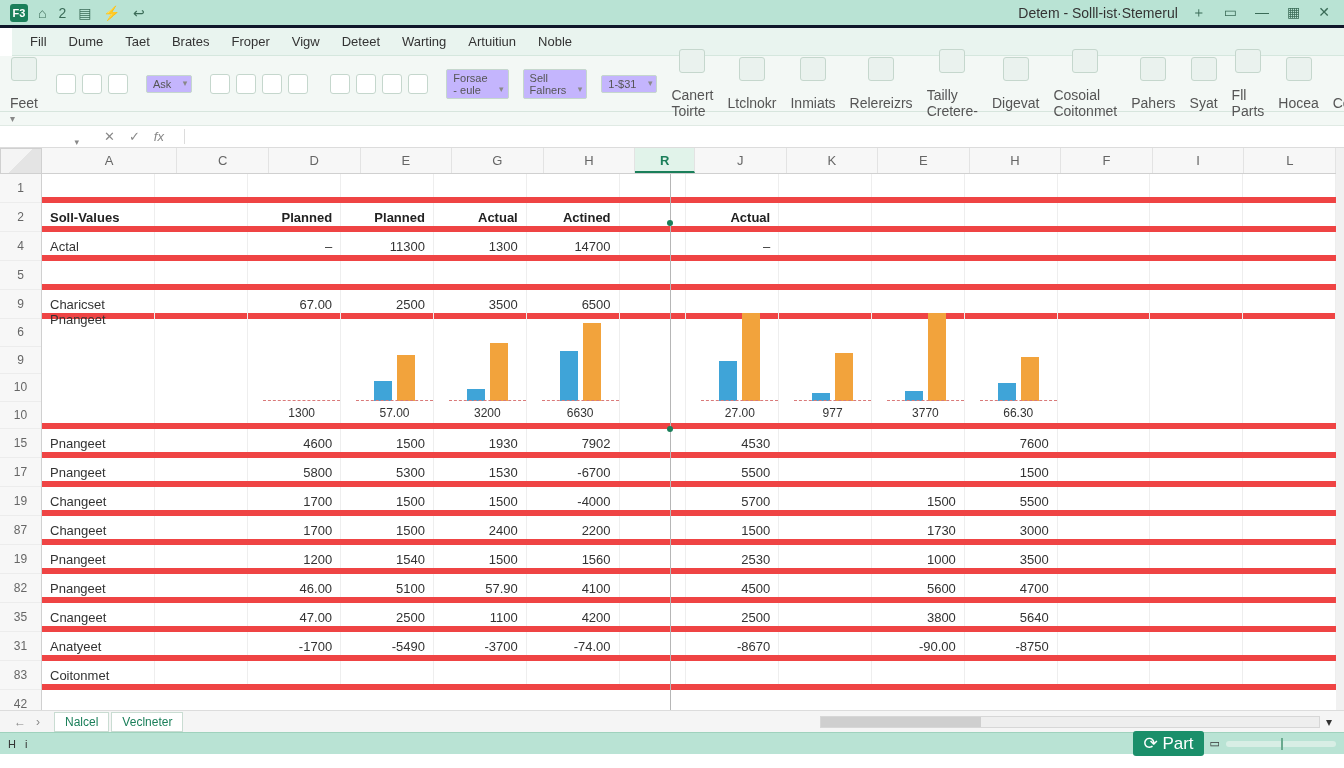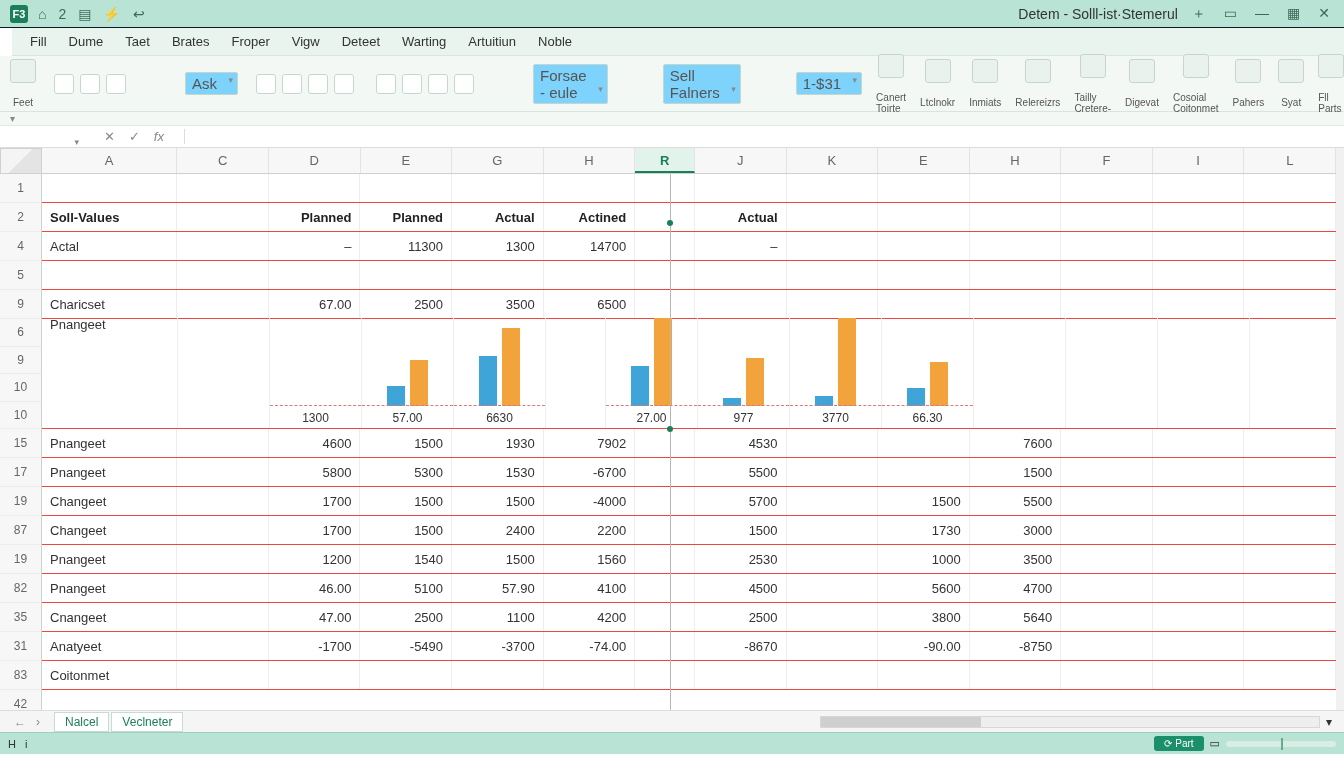--- a/index.html
+++ b/index.html
@@ -1,37 +1,37 @@
 <!DOCTYPE html>
 <html><head>
 <meta charset="utf-8">
 <style>
   * { box-sizing: border-box; margin: 0; padding: 0; }
   html, body { width: 1344px; height: 768px; font-family: "Segoe UI", Arial, sans-serif; font-size: 13px; color: #333; background: #fff; overflow: hidden; }
 
   
-  .titlebar { display:flex; align-items:center; height:28px; background:#b9e3d4; border-bottom:1px solid #0f172a; }
+  .titlebar { display:flex; align-items:center; height:28px; background:#b9e3d4; border-bottom:3px solid #0f172a; }
   .titlebar .left { display:flex; gap:10px; padding:0 10px; align-items:center; }
   .titlebar .app-icon { width:18px; height:18px; background:#1a7f5a; border-radius:3px; display:flex; align-items:center; justify-content:center; color:#fff; font-weight:bold; font-size:11px; }
   .titlebar .qat { display:flex; gap:12px; color:#3a6b57; font-size:14px; }
   .titlebar .title { flex:1; text-align:right; font-size:14px; color:#333; }
   .titlebar .right { display:flex; gap:18px; padding:0 14px; color:#3a6b57; font-size:14px; }
 
   
   .menubar { display:flex; gap:22px; padding:6px 18px; background:#e9f4ef; font-size:13px; color:#333; border-bottom:1px solid #d5e7de;margin-left:12px; }
   .menubar span { cursor:default; }
 
   
   .ribbon { display:flex; align-items:center; gap:14px; padding:6px 10px; height:56px; background:#f3f8f5; border-bottom:1px solid #d7e5dd; font-size:11px; color:#555; }
   .ribbon .grp { display:flex; flex-direction:column; align-items:center; gap:2px; padding:0 4px; }
   .ribbon .grp .icons { display:flex; gap:6px; align-items:center; }
   .ribbon .ic { width:20px; height:20px; border:1px solid #c5d7cd; border-radius:3px; background:#fff; }
-  .ribbon .big { display:flex; flex-direction:column; align-items:center; gap:14px; font-size:10px; color:#555; }
+  .ribbon .big { display:flex; flex-direction:column; align-items:center; gap:14px; font-size:14px; color:#555; }
   .ribbon .big .bicon { width:26px; height:24px; background:#eaf2ee; border:1px solid #c5d7cd; border-radius:3px; }
-  .ribbon .combo { border:1px solid #c5d7cd; background:#7dd3fc; font-size:15px; padding:2px 20px 2px 6px; border-radius:2px; position:relative;margin-left:41px; }
+  .ribbon .combo { border:1px solid #c5d7cd; background:#c4b5fd; font-size:11px; padding:2px 20px 2px 6px; border-radius:2px; position:relative; }
   .ribbon .combo::after { content:"▾"; position:absolute; right:4px; color:#888; font-size:9px; }
 
   
   .collapsebar { height:14px; background:#f3f8f5; border-bottom:1px solid #e0eae4; display:flex; align-items:center; padding-left:10px; color:#888; font-size:10px; }
 
   
   .formulabar { display:flex; align-items:center; height:22px; border-bottom:1px solid #dcdcdc; }
   .formulabar .namebox { width:84px; border-right:1px solid #dcdcdc; padding:0 4px; font-size:12px; position:relative; }
   .formulabar .namebox::after { content:"▾"; position:absolute; right:4px; color:#888; font-size:9px; }
   .formulabar .fxbtns { display:flex; gap:14px; padding:0 20px; color:#888; font-size:13px; border-right:1px solid #dcdcdc; }
@@ -39,21 +39,21 @@
 
   
   .grid-wrap { position:relative; height:562px; overflow:hidden; }
   .corner { position:absolute; left:0; top:0; width:42px; height:26px; background:linear-gradient(135deg,#f4f4f4 50%,#e4e4e4 50%); border:1px solid #d0d0d0; }
   .colheads { position:absolute; left:42px; top:0; right:8px; height:26px; display:flex; background:#f7f7f7; border-bottom:1px solid #d0d0d0; }
   .colheads .ch { border-right:1px solid #e3e3e3; text-align:center; line-height:26px; color:#666; font-size:13px; }
   .colheads .ch.active { background:#e1f3ea; border-bottom:2px solid #1a7f5a; color:#1a7f5a; font-weight:600; }
   .rowheads { position:absolute; left:0; top:26px; width:42px; bottom:0; background:#f7f7f7; border-right:1px solid #d0d0d0; }
   .rowheads .rh { height:29px; border-bottom:1px solid #ececec; text-align:center; line-height:29px; color:#666; font-size:12px; }
   .cells { position:absolute; left:42px; top:26px; right:8px; bottom:0; }
-  .row { display:flex; height:29px; border-bottom:1px solid #ef4444; }
+  .row { display:flex; height:29px; border-bottom:6px solid #ef4444;gap:15px; }
   .cell { border-right:1px solid #eeeeee; padding:0 8px; line-height:29px; font-size:13px; color:#333; overflow:hidden; white-space:nowrap; text-align:right; }
   .cell.lalign { text-align:left; }
   .cell.bold { font-weight:600; color:#222; }
   .row.tall { height:110px; align-items:flex-end; }
   .row.tall .cell { line-height:1; padding-bottom:5px; position:relative; height:110px; }
 
   
   .bars { position:absolute; bottom:22px; left:0; right:0; height:80px; display:flex; align-items:flex-end; justify-content:center; gap:5px; }
   .bar { width:18px; }
   .bar.blue { background:#3fa4d8; }
@@ -70,21 +70,21 @@
   .sheetbar { display:flex; align-items:center; height:22px; background:#f5f5f5; border-top:1px solid #dcdcdc; font-size:12px; }
   .sheetbar .nav { display:flex; gap:10px; padding:0 14px; color:#888; }
   .sheetbar .tab { padding:2px 10px; border:1px solid #c9dcd2; background:#fff; color:#1a7f5a; margin-right:2px; }
   .sheetbar .hscroll { flex:1; display:flex; align-items:center; justify-content:flex-end; padding:0 6px; }
   .sheetbar .hscroll .track { width:500px; height:12px; background:#eee; border:1px solid #d7d7d7; position:relative; }
   .sheetbar .hscroll .thumb { position:absolute; left:0; top:0; width:160px; height:10px; background:#cfcfcf; }
 
   
   .statusbar { display:flex; align-items:center; justify-content:space-between; height:22px; background:#b9e3d4; border-top:1px solid #9fd2bd; font-size:11px; padding:0 8px; }
   .statusbar .right { display:flex; gap:6px; align-items:center; }
-  .statusbar .btn { background:#1a8f6a; color:#fff; padding:2px 10px; border-radius:3px; font-size:10px; }
+  .statusbar .btn { background:#1a8f6a; color:#fff; padding:2px 10px; border-radius:3px; font-size:17px; }
   .statusbar .zoom { width:110px; height:6px; background:#d8eee5; border-radius:3px; position:relative; }
   .statusbar .zoom::before { content:""; position:absolute; left:50%; top:-3px; width:2px; height:12px; background:#6aa98e; }
 
   
   .wA{width:136px}.wC{width:92px}.wD{width:92px}.wE{width:92px}.wG{width:92px}.wH{width:92px}
   .wR{width:60px}.wJ{width:92px}.wK{width:92px}.wE2{width:92px}.wH2{width:92px}.wF{width:92px}.wI{width:92px}.wL{width:92px}
 </style>
 </head>
 <body>
 
@@ -351,20 +351,28 @@
           <span class="lbl">1300</span>
         </div>
       <div class="cell wE">
           <div class="bars">
             <div class="bar blue" style="height: 20px;"></div>
             <div class="bar orange" style="height: 46px;"></div>
           </div>
           <div class="dashline"></div>
           <span class="lbl">57.00</span>
         </div>
+      <div class="cell wG">
+          <div class="bars">
+            <div class="bar blue" style="height: 12px;"></div>
+            <div class="bar orange" style="height: 58px;"></div>
+          </div>
+          <div class="dashline"></div>
+          <span class="lbl">3200</span>
+        </div>
       <div class="cell wH">
           <div class="bars">
             <div class="bar blue" style="height: 50px;"></div>
             <div class="bar orange" style="height: 78px;"></div>
           </div>
           <div class="dashline"></div>
           <span class="lbl">6630</span>
         </div>
       <div class="cell wR"></div>
       <div class="cell wJ">

